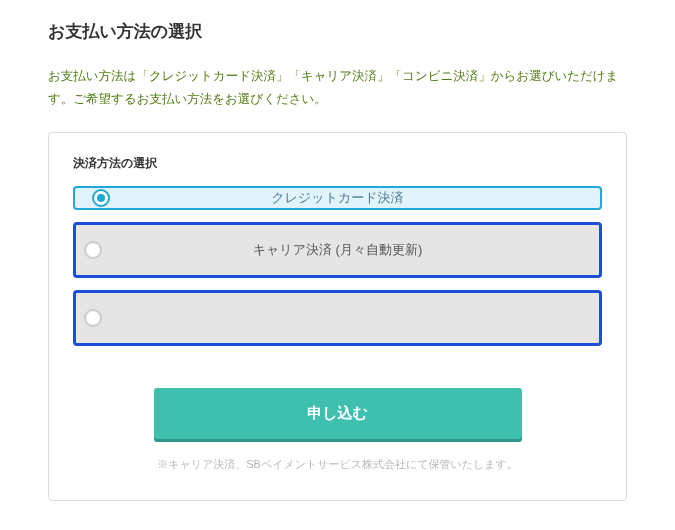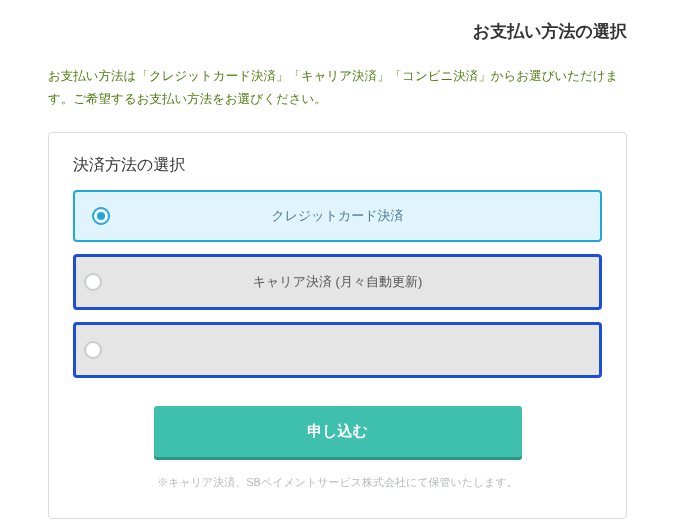--- a/index.html
+++ b/index.html
@@ -7,58 +7,58 @@
     font-family: "Hiragino Kaku Gothic ProN", "Hiragino Sans", Meiryo, sans-serif;
     background: #fff;
     width: 675px;
     height: 530px;
     color: #333;
   }
   .container {
     padding: 20px 48px 20px 48px;
   }
   .page-title {
-    text-align: right;
+    text-align: left;
     font-size: 17px;
     font-weight: bold;
     color: #333;
     margin-bottom: 22px;
   }
   .description {
     font-size: 12.5px;
     line-height: 1.8;
     color: #4d7c0f;
     margin-bottom: 22px;
   }
   .card {
     border: 1px solid #d9dde0;
     border-radius: 4px;
     padding: 22px 24px 28px 24px;
   }
   .section-label {
-    font-size: 16px;
-    font-weight: normal;
+    font-size: 12px;
+    font-weight: bold;
     color: #333;
     margin-bottom: 14px;
   }
   .option {
     border: 3px solid #1d4ed8;
     border-radius: 4px;
     padding: 16px 8px;
     margin-bottom: 12px;
     display: flex;
     align-items: center;
     cursor: pointer;
     position: relative;
     background: #e5e5e5;
   }
   .option.selected {
     background: #e1f3fb;
     border: 2px solid #1fa8d8;
-    padding: 15px 17px;
+    padding: 1px 17px;
   }
   .radio {
     width: 18px;
     height: 18px;
     border-radius: 50%;
     border: 2px solid #c9ccce;
     flex-shrink: 0;
     display: flex;
     align-items: center;
     justify-content: center;
@@ -82,21 +82,21 @@
     text-align: center;
     font-size: 13px;
     color: #555;
     padding-right: 18px;
   }
   .option.selected .option-label {
     color: #4a7a95;
   }
   .submit-wrap {
     text-align: center;
-    margin-top: 28px;
+    margin-top: 42px;
   }
   .submit-btn {
     display: inline-block;
     background: #3fbfae;
     color: #fff;
     font-size: 15px;
     font-weight: bold;
     border: none;
     border-radius: 3px;
     padding: 16px 0;

